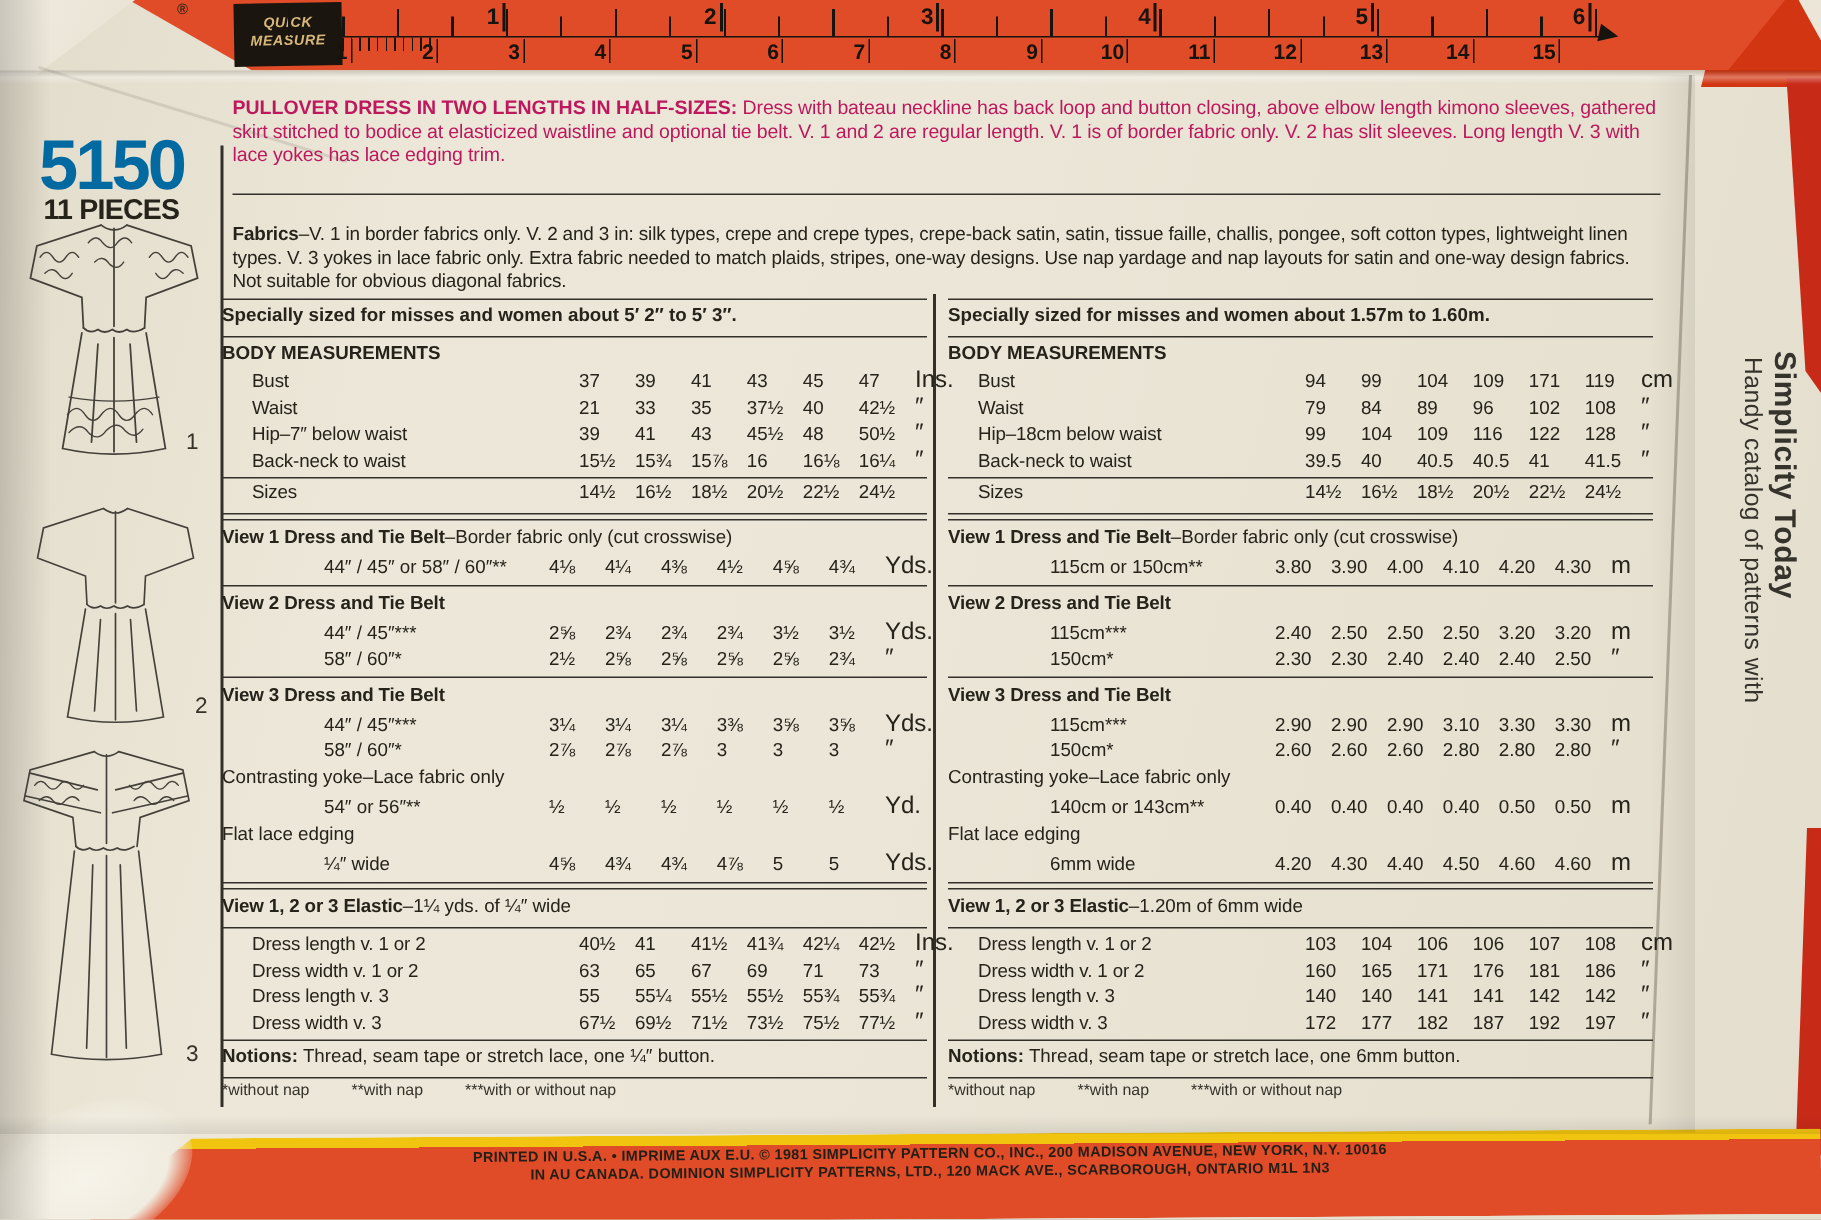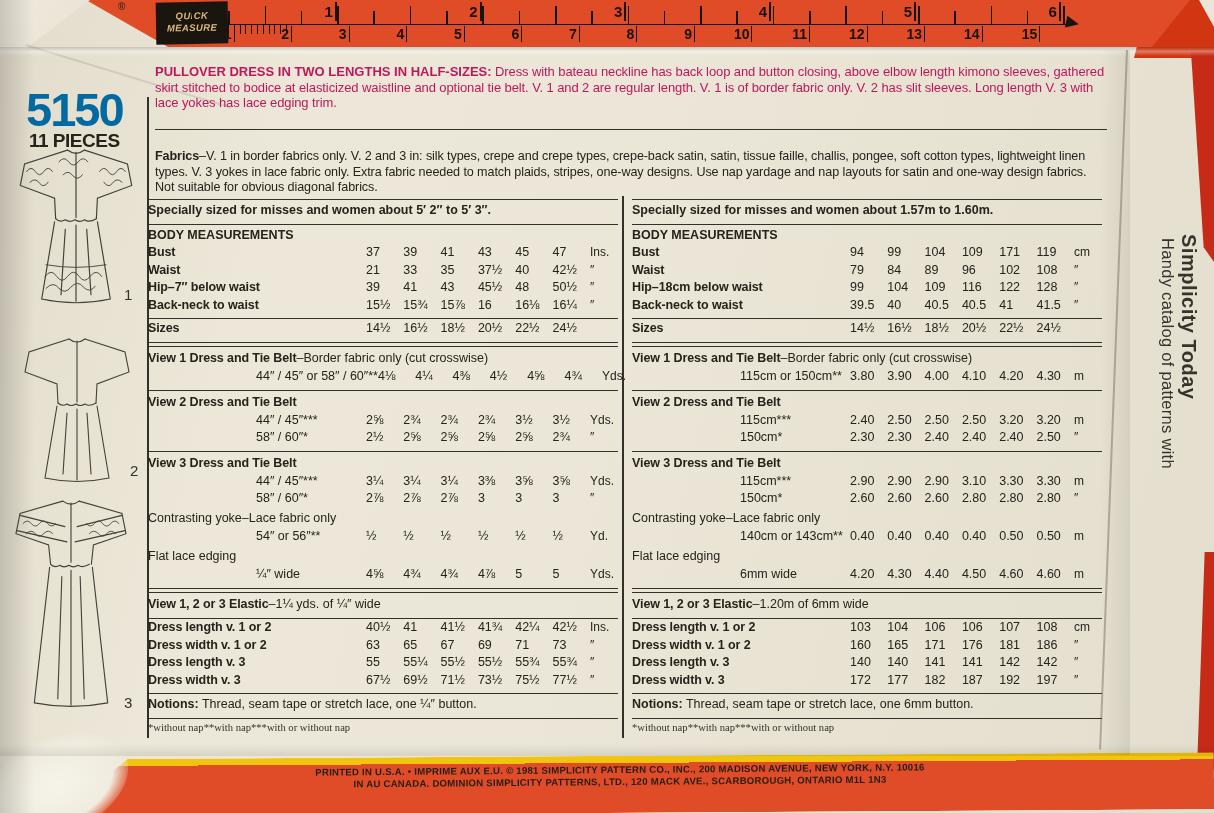--- a/index.html
+++ b/index.html
@@ -76,29 +76,29 @@
   .fabrics{left:155px;top:129px;width:952px;z-index:5;font-size:12.6px;line-height:15.6px;color:#26231b;
     border-top:1.6px solid #33302a;padding-top:19px;letter-spacing:-.1px;}
   .vline-left{left:147px;top:97px;width:1.6px;height:641px;background:#33302a;z-index:5;}
   .vline-mid{left:622px;top:196px;width:1.8px;height:542px;background:#33302a;z-index:5;}
   .tbl{top:196px;width:470px;z-index:5;font-size:12.5px;color:#26231b;line-height:1;}
   .hr{border-top:1.6px solid #33302a;margin:2.5px 0;}
   .hr2{border-top:1.6px solid #33302a;border-bottom:1.1px solid #33302a;height:3px;margin:2.5px 0;}
   .sized{font-weight:700;height:17px;padding-top:2px;white-space:nowrap;}
   .bh{font-weight:700;height:17.4px;padding-top:2px;}
   .r{display:flex;align-items:baseline;height:17.4px;}
-  .l{flex:0 0 218px;font-weight:700;white-space:nowrap;letter-spacing:-.1px;}
-  .li{flex:0 0 218px;padding-left:108px;font-weight:400;white-space:nowrap;box-sizing:border-box;}
+  .l{flex:0 0 218px;font-weight:400;white-space:nowrap;letter-spacing:-.1px;padding-left:20px;}
+  .li{flex:0 0 218px;padding-left:68px;font-weight:400;white-space:nowrap;box-sizing:border-box;}
   .v{display:flex;flex:0 0 224px;}
   .v span{flex:0 0 37.3px;white-space:nowrap;}
-  .u{font-weight:400;font-size:12px;}
+  .u{font-weight:400;font-size:16px;}
   .sec{height:17.4px;white-space:nowrap;padding-top:3px;}
   .sec b{letter-spacing:-.1px;}
   .fn{margin-top:3px;font-size:10.6px;color:#35322a;}
-  .fn span{font-family:Liberation Serif, serif;}
+  .fn span{margin-right:28px;}
   .notions-row{height:17.4px;padding-top:1px;white-space:nowrap;}
   
   .sketch{z-index:5;}
   .sketch path{fill:none;stroke:#44413a;stroke-width:1.1;stroke-linecap:round;}
   .sketch .pat{stroke-width:.85;}
   .view-num{z-index:5;font-size:15px;color:#35322a;}
 </style>
 </head>
 <body>
 

